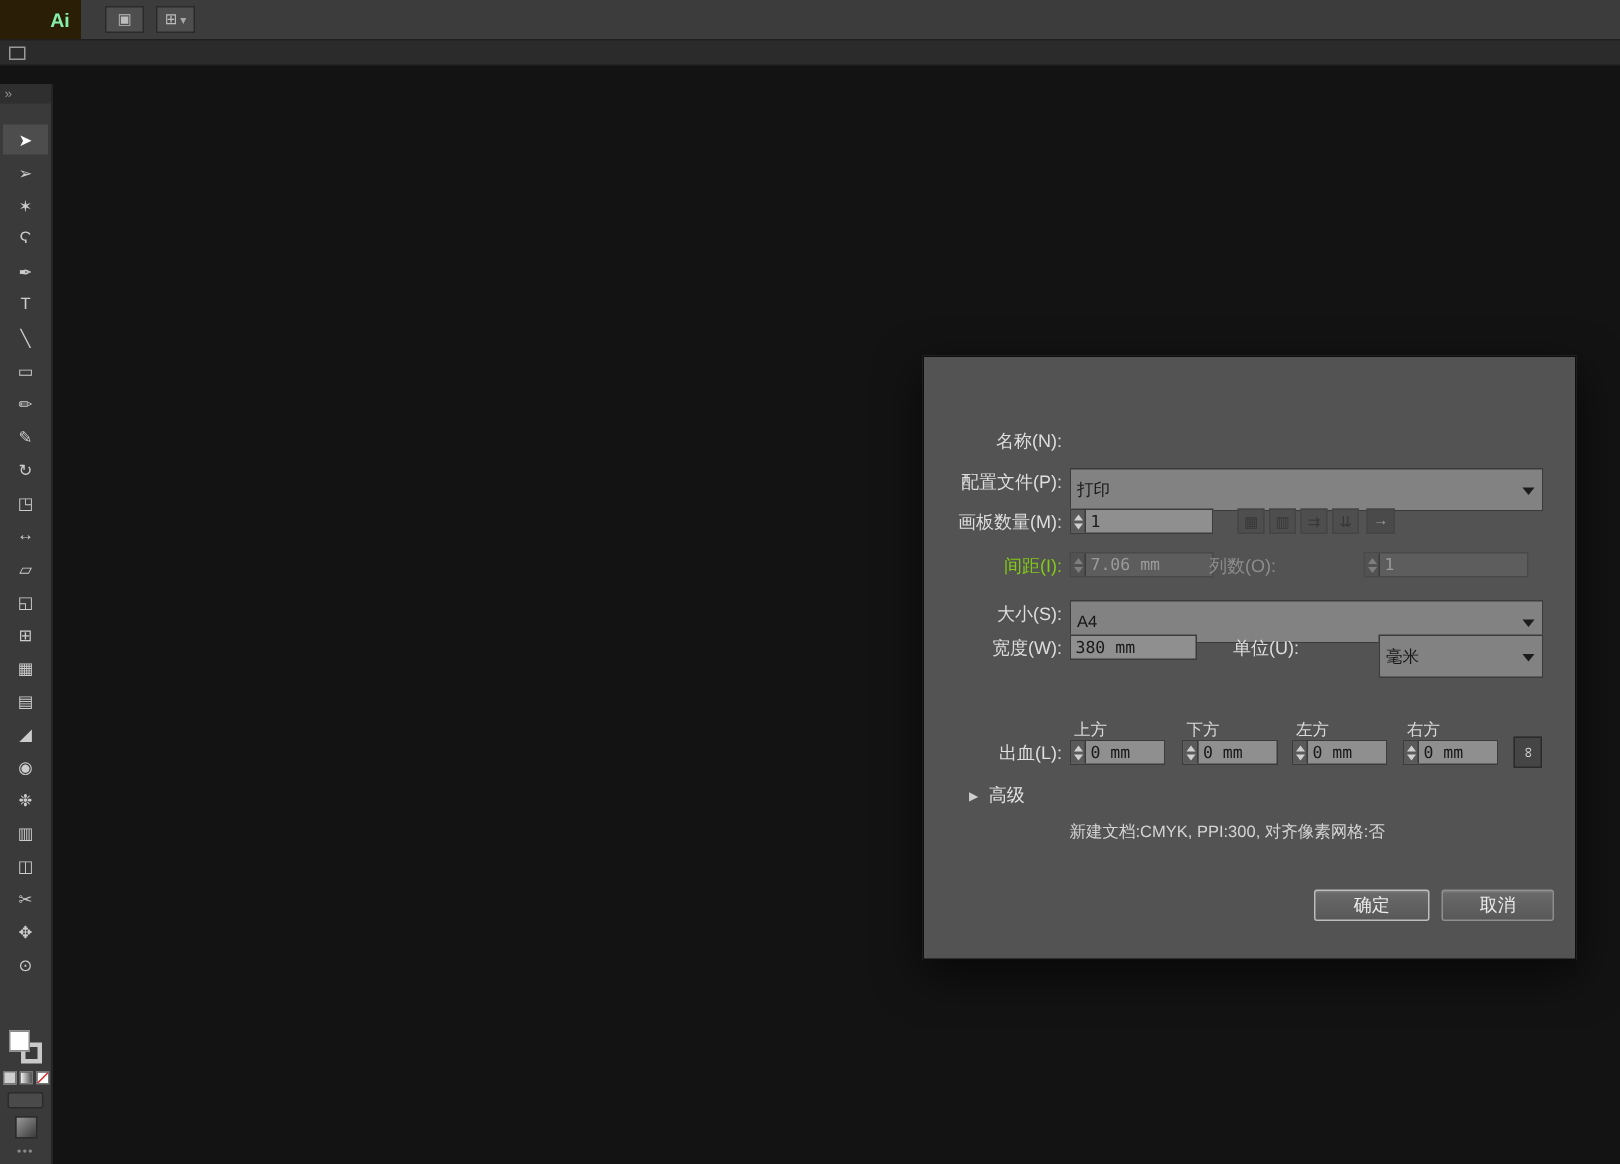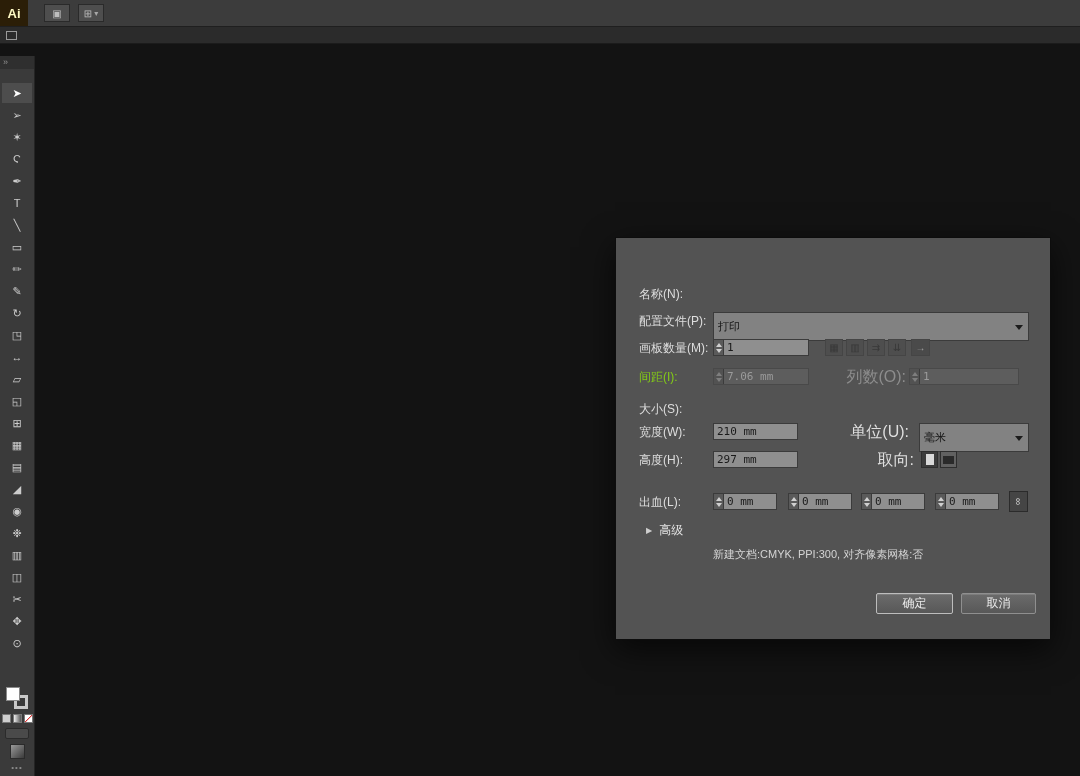--- a/index.html
+++ b/index.html
@@ -4,22 +4,22 @@
 <style>
   html,body{margin:0;padding:0;}
   body{
     width:1080px;height:776px;position:relative;overflow:hidden;
     background:#131313;font-family:"Liberation Sans",sans-serif;
     -webkit-font-smoothing:antialiased;
   }
   
   .menubar{position:absolute;top:0;left:0;right:0;height:26px;background:#3c3c3c;
     border-bottom:1px solid #1f1f1f;display:flex;align-items:center;z-index:5;}
-  .logo{width:28px;height:26px;background:#2b1e07;color:#fef9c3;font-weight:bold;
-    font-size:13px;display:flex;align-items:center;justify-content:center;}
+  .logo{width:28px;height:26px;background:#2b1e07;color:#86efac;font-weight:bold;
+    font-size:13px;display:flex;align-items:center;justify-content:center;padding-left:26px;}
   .menus{display:flex;align-items:center;height:26px;}
   .menu-item{color:#d8d8d8;font-size:12px;padding:0 9px;height:26px;line-height:26px;cursor:default;}
   .mb-icons{display:flex;align-items:center;gap:8px;margin-left:16px;}
   .mb-icon{height:16px;min-width:20px;background:#4e4e4e;border:1px solid #2a2a2a;color:#bdbdbd;
     font-size:10px;display:flex;align-items:center;justify-content:center;gap:2px;padding:0 2px;}
   .mb-icon .caret{font-size:8px;color:#a8a8a8;}
   
   .appbar{position:absolute;top:27px;left:0;right:0;height:16px;background:#2b2b2b;
     border-bottom:1px solid #1b1b1b;z-index:4;}
   .appbar-mark{position:absolute;left:6px;top:4px;width:9px;height:7px;border:1px solid #9a9a9a;}
@@ -46,24 +46,24 @@
   .mini.none{background:linear-gradient(135deg,#fff 45%,#d33 48%,#d33 55%,#fff 58%);}
   .mode-btn{width:22px;height:9px;background:#4a4a4a;border:1px solid #2b2b2b;border-radius:2px;}
   .screen-btn{width:13px;height:13px;background:linear-gradient(135deg,#9a9a9a,#3a3a3a);border:1px solid #2b2b2b;}
   .dots{color:#8a8a8a;font-size:8px;letter-spacing:1px;line-height:8px;}
   
   .dialog{position:absolute;left:615px;top:237px;width:434px;height:401px;background:#535353;
     border:1px solid #0d0d0d;box-shadow:0 10px 30px rgba(0,0,0,.65);z-index:10;}
   .dialog-title{height:26px;background:#f1f1f1;color:#111;font-size:12px;line-height:26px;
     padding-left:10px;border-bottom:1px solid #8f8f8f;}
   .row{position:absolute;left:0;width:100%;height:18px;}
-  .lbl{position:absolute;left:0;top:0;width:92px;height:18px;line-height:18px;text-align:left;
-    color:#dedede;font-size:12px;padding-left:23px;}
+  .lbl{position:absolute;left:0;top:0;width:92px;height:18px;line-height:18px;text-align:right;
+    color:#dedede;font-size:12px;}
   .lbl.dim{color:#84cc16;}
-  .lbl2{position:absolute;top:0;height:18px;line-height:18px;text-align:right;color:#dedede;font-size:16px;}
+  .lbl2{position:absolute;top:0;height:18px;line-height:18px;text-align:left;color:#dedede;font-size:12px;}
   .lbl2.dim{color:#8d8d8d;}
   
   .text-field{position:absolute;top:0;height:17px;background:#8f8f8f;border:1px solid #3b3b3b;
     box-sizing:border-box;display:flex;align-items:center;padding:0 3px;
     font-family:"DejaVu Sans Mono",monospace;font-size:11px;color:#1a1a1a;}
   .name-field{position:absolute;left:97px;top:0;width:316px;height:18px;background:#9a9a9a;
     border:1px solid #c98a3a;box-sizing:border-box;display:flex;align-items:center;padding:0 2px;
     font-family:"DejaVu Sans Mono",monospace;font-size:11px;}
   .name-field .sel{background:#3c7ebf;color:#ffffff;padding:0 2px;}
   .dropdown{position:absolute;top:0;height:29px;background:#828282;border:1px solid #3b3b3b;
@@ -238,50 +238,45 @@
           <i class="dn"></i>
         </div>
       <div class="fld">
           <span>1</span>
         </div>
     </div>
   </div>
 
   <div class="row" style="top:162px">
     <div class="lbl">大小(S):</div>
+    <div class="dropdown" style="left:97px;width:316px">
+      <span>A4</span>
+      <i class="dd-arrow"></i>
+    </div>
   </div>
 
   <div class="row" style="top:185px">
     <div class="lbl">宽度(W):</div>
     <div class="text-field" style="left:97px;width:85px">
-      <span>210 mm</span>
-    </div>
-    <div class="lbl2" style="left:190px;width:103px">单位(U):</div>
+      <span>380 mm</span>
+    </div>
+    <div class="lbl2" style="left:206px;width:103px">单位(U):</div>
     <div class="dropdown" style="left:303px;width:110px">
       <span>毫米</span>
       <i class="dd-arrow"></i>
     </div>
   </div>
 
-  <div class="row" style="top:213px">
-    <div class="lbl">高度(H):</div>
-    <div class="text-field" style="left:97px;width:85px">
-      <span>297 mm</span>
-    </div>
-    <div class="lbl2" style="left:190px;width:108px">取向:</div>
-    <div class="orient">
-      <div class="ob sel">
-          <div class="pg"></div>
-        </div>
-      <div class="ob land">
-          <div class="pg"></div>
-        </div>
-    </div>
-  </div>
-
+
+  <div class="row" style="top:241px;height:13px">
+    <span class="bleed-h" style="left:100px">上方</span>
+    <span class="bleed-h" style="left:175px">下方</span>
+    <span class="bleed-h" style="left:248px">左方</span>
+    <span class="bleed-h" style="left:322px">右方</span>
+  </div>
 
   <div class="row" style="top:255px">
     <div class="lbl">出血(L):</div>
     <div class="spin-field" style="left:97px;width:64px">
       <div class="spin">
           <i class="up"></i>
           <i class="dn"></i>
         </div>
       <div class="fld">
           <span>0 mm</span>

